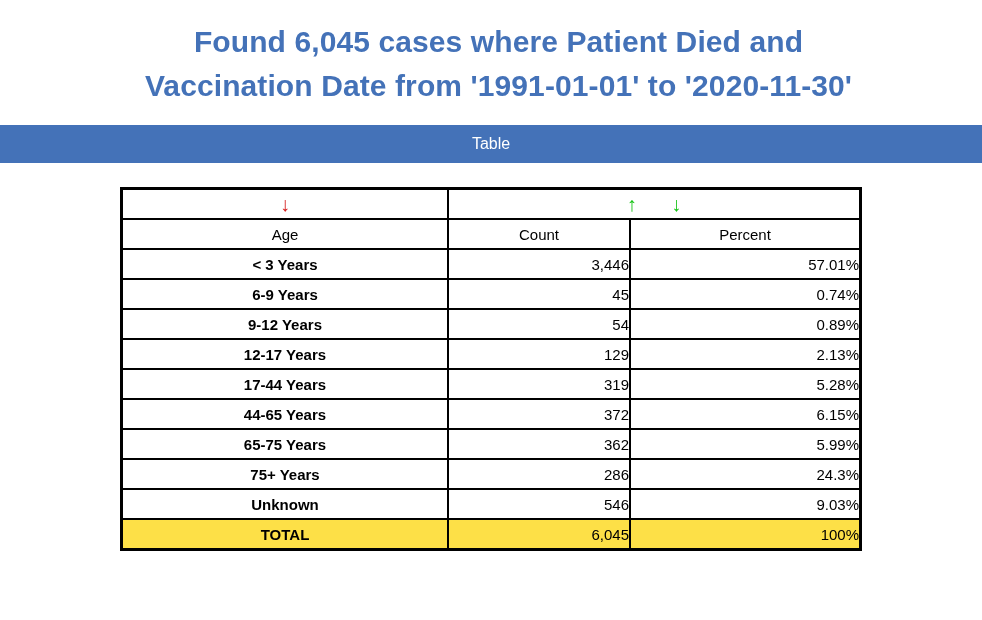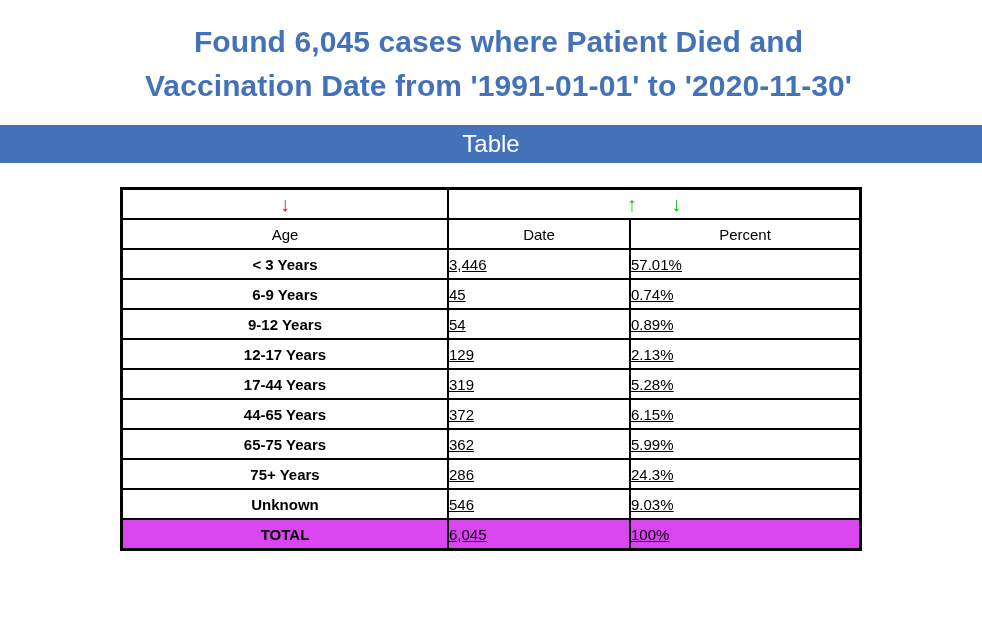--- a/index.html
+++ b/index.html
@@ -31,21 +31,21 @@
     display: block;
     white-space: nowrap;
   }
   .section-bar {
     margin-top: 18px;
     background: #4472b8;
     color: #ffffff;
     height: 38px;
     line-height: 38px;
     text-align: center;
-    font-size: 24px;
+    font-size: 16px;
     font-weight: normal;
   }
   .table-wrap {
     margin-top: 24px;
     display: flex;
     justify-content: center;
   }
   table.data {
     border-collapse: separate;
     border-spacing: 0;
@@ -83,25 +83,25 @@
     text-align: center;
     font-weight: normal;
     font-size: 15px;
   }
   .label-cell {
     text-align: center;
     font-weight: bold;
     padding-left: 7px;
   }
   .num-cell {
+    text-align: right;
     padding-right: 7px;
-    text-decoration: underline;
   }
   .total-row td {
-    background: #d946ef;
+    background: #fde047;
   }
   .total-row .label-cell {
     text-align: center;
     font-weight: bold;
     padding-left: 0;
   }
 </style>
 </head>
 <body>
 
@@ -126,21 +126,21 @@
           </td>
           <td class="col-count" colspan="2" style="width:408px;">
             <span class="arrow arrow-up-green">↑</span>
             <span class="arrow-gap"></span>
             <span class="arrow arrow-down-green">↓</span>
           </td>
         </tr>
 
         <tr class="hdr">
           <td class="col-age">Age</td>
-          <td class="col-count">Date</td>
+          <td class="col-count">Count</td>
           <td class="col-pct">Percent</td>
         </tr>
 
         <tr>
           <td class="label-cell">&lt; 3 Years</td>
           <td class="num-cell">3,446</td>
           <td class="num-cell">57.01%</td>
         </tr>
         <tr>
           <td class="label-cell">6-9 Years</td>

